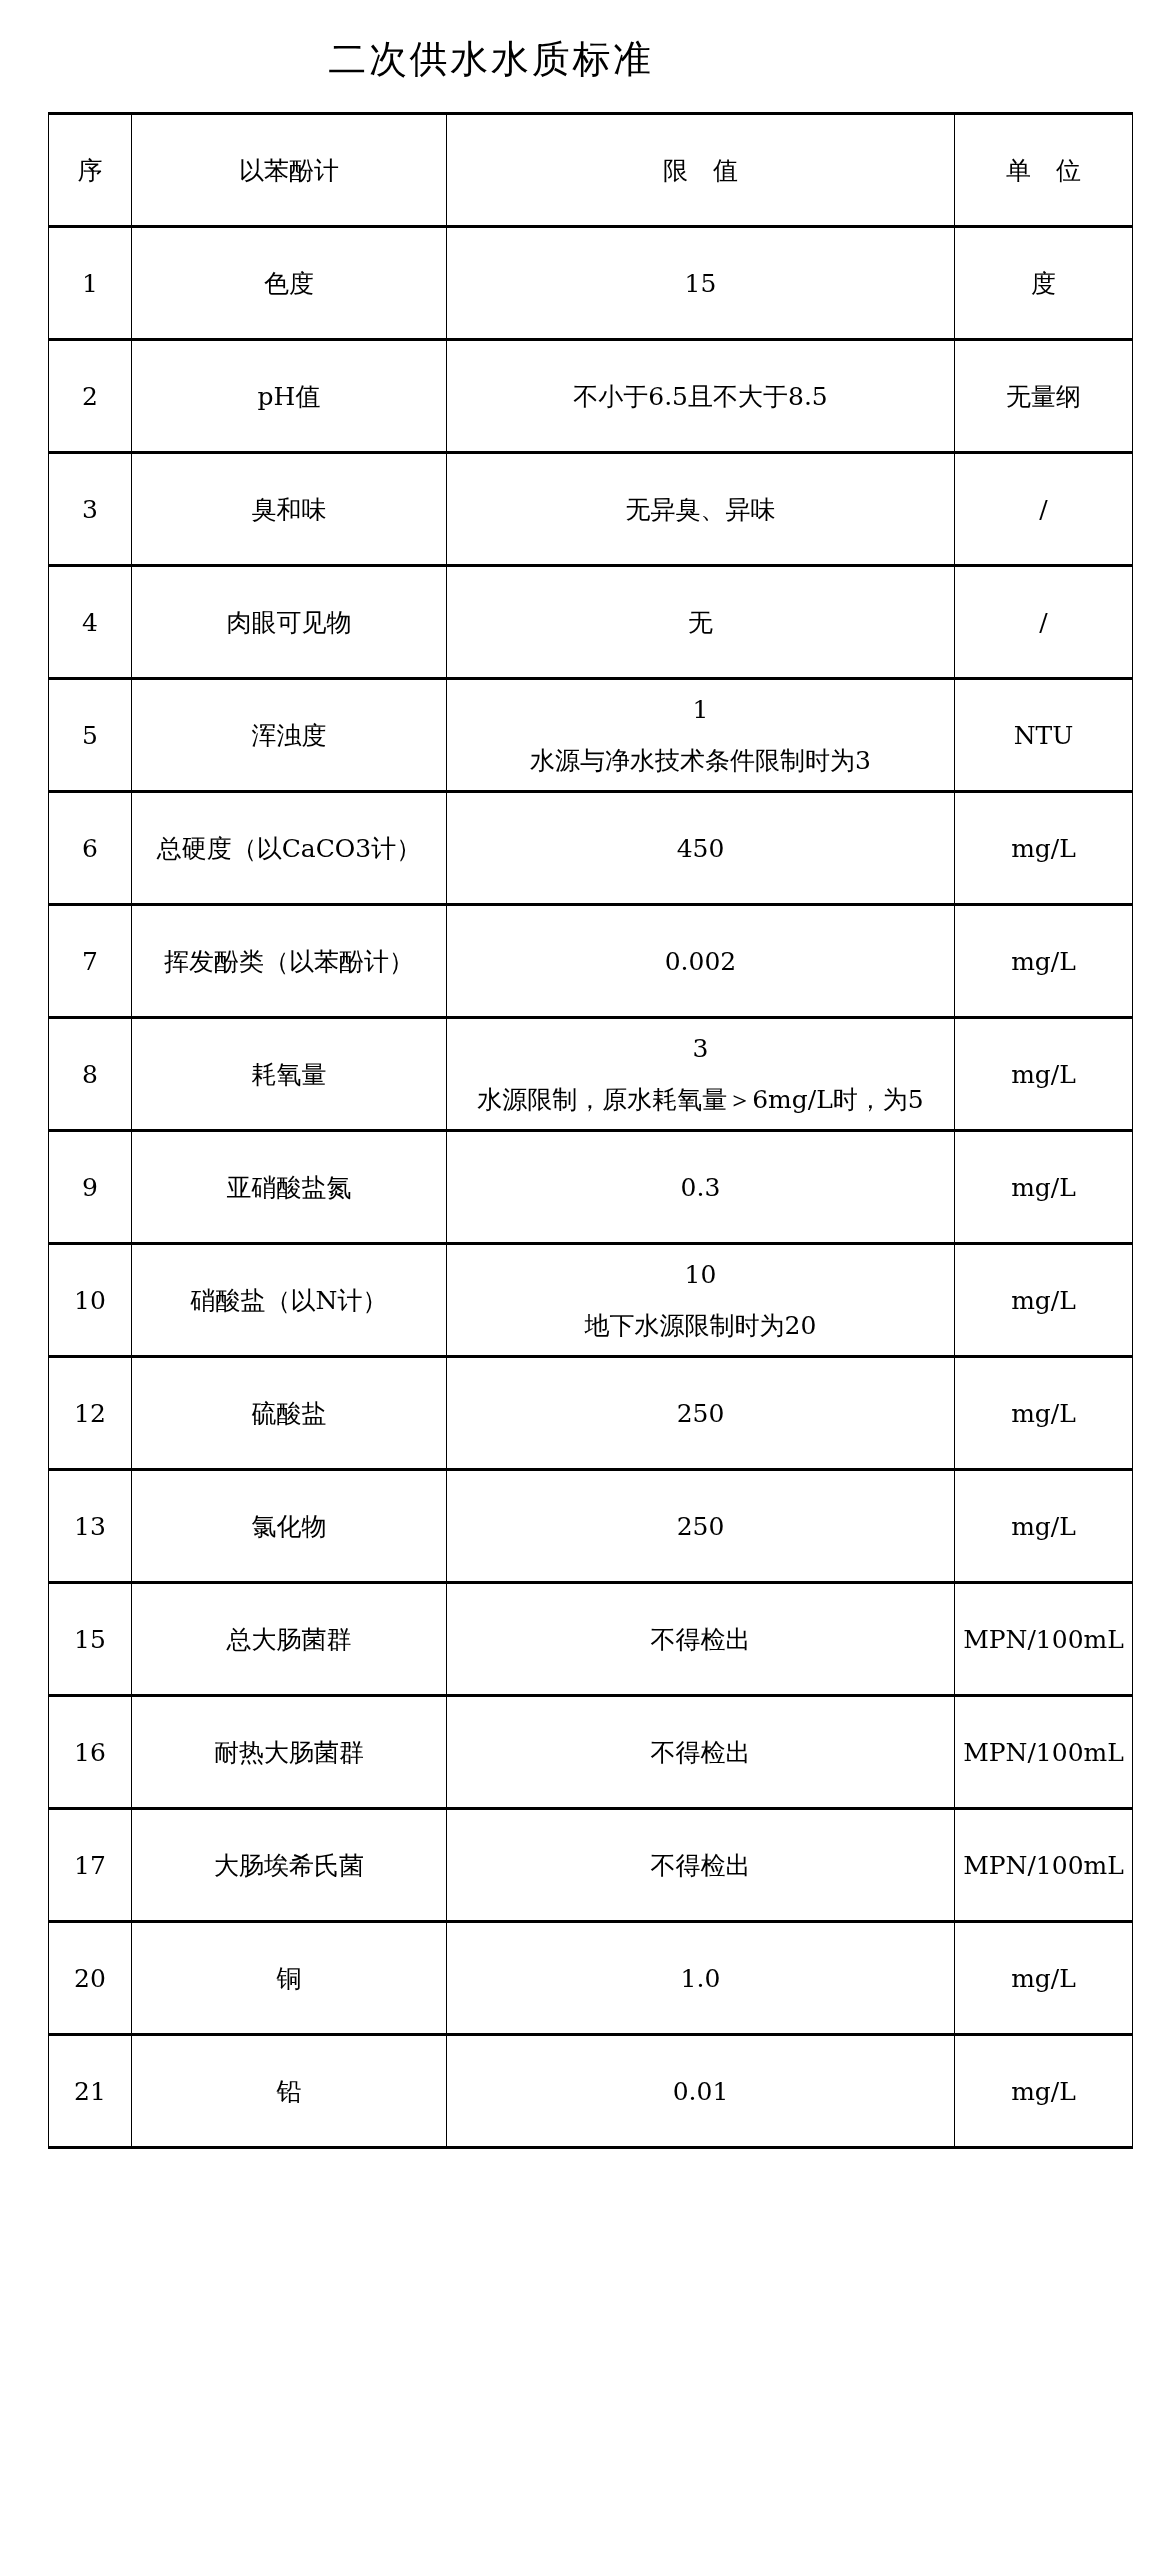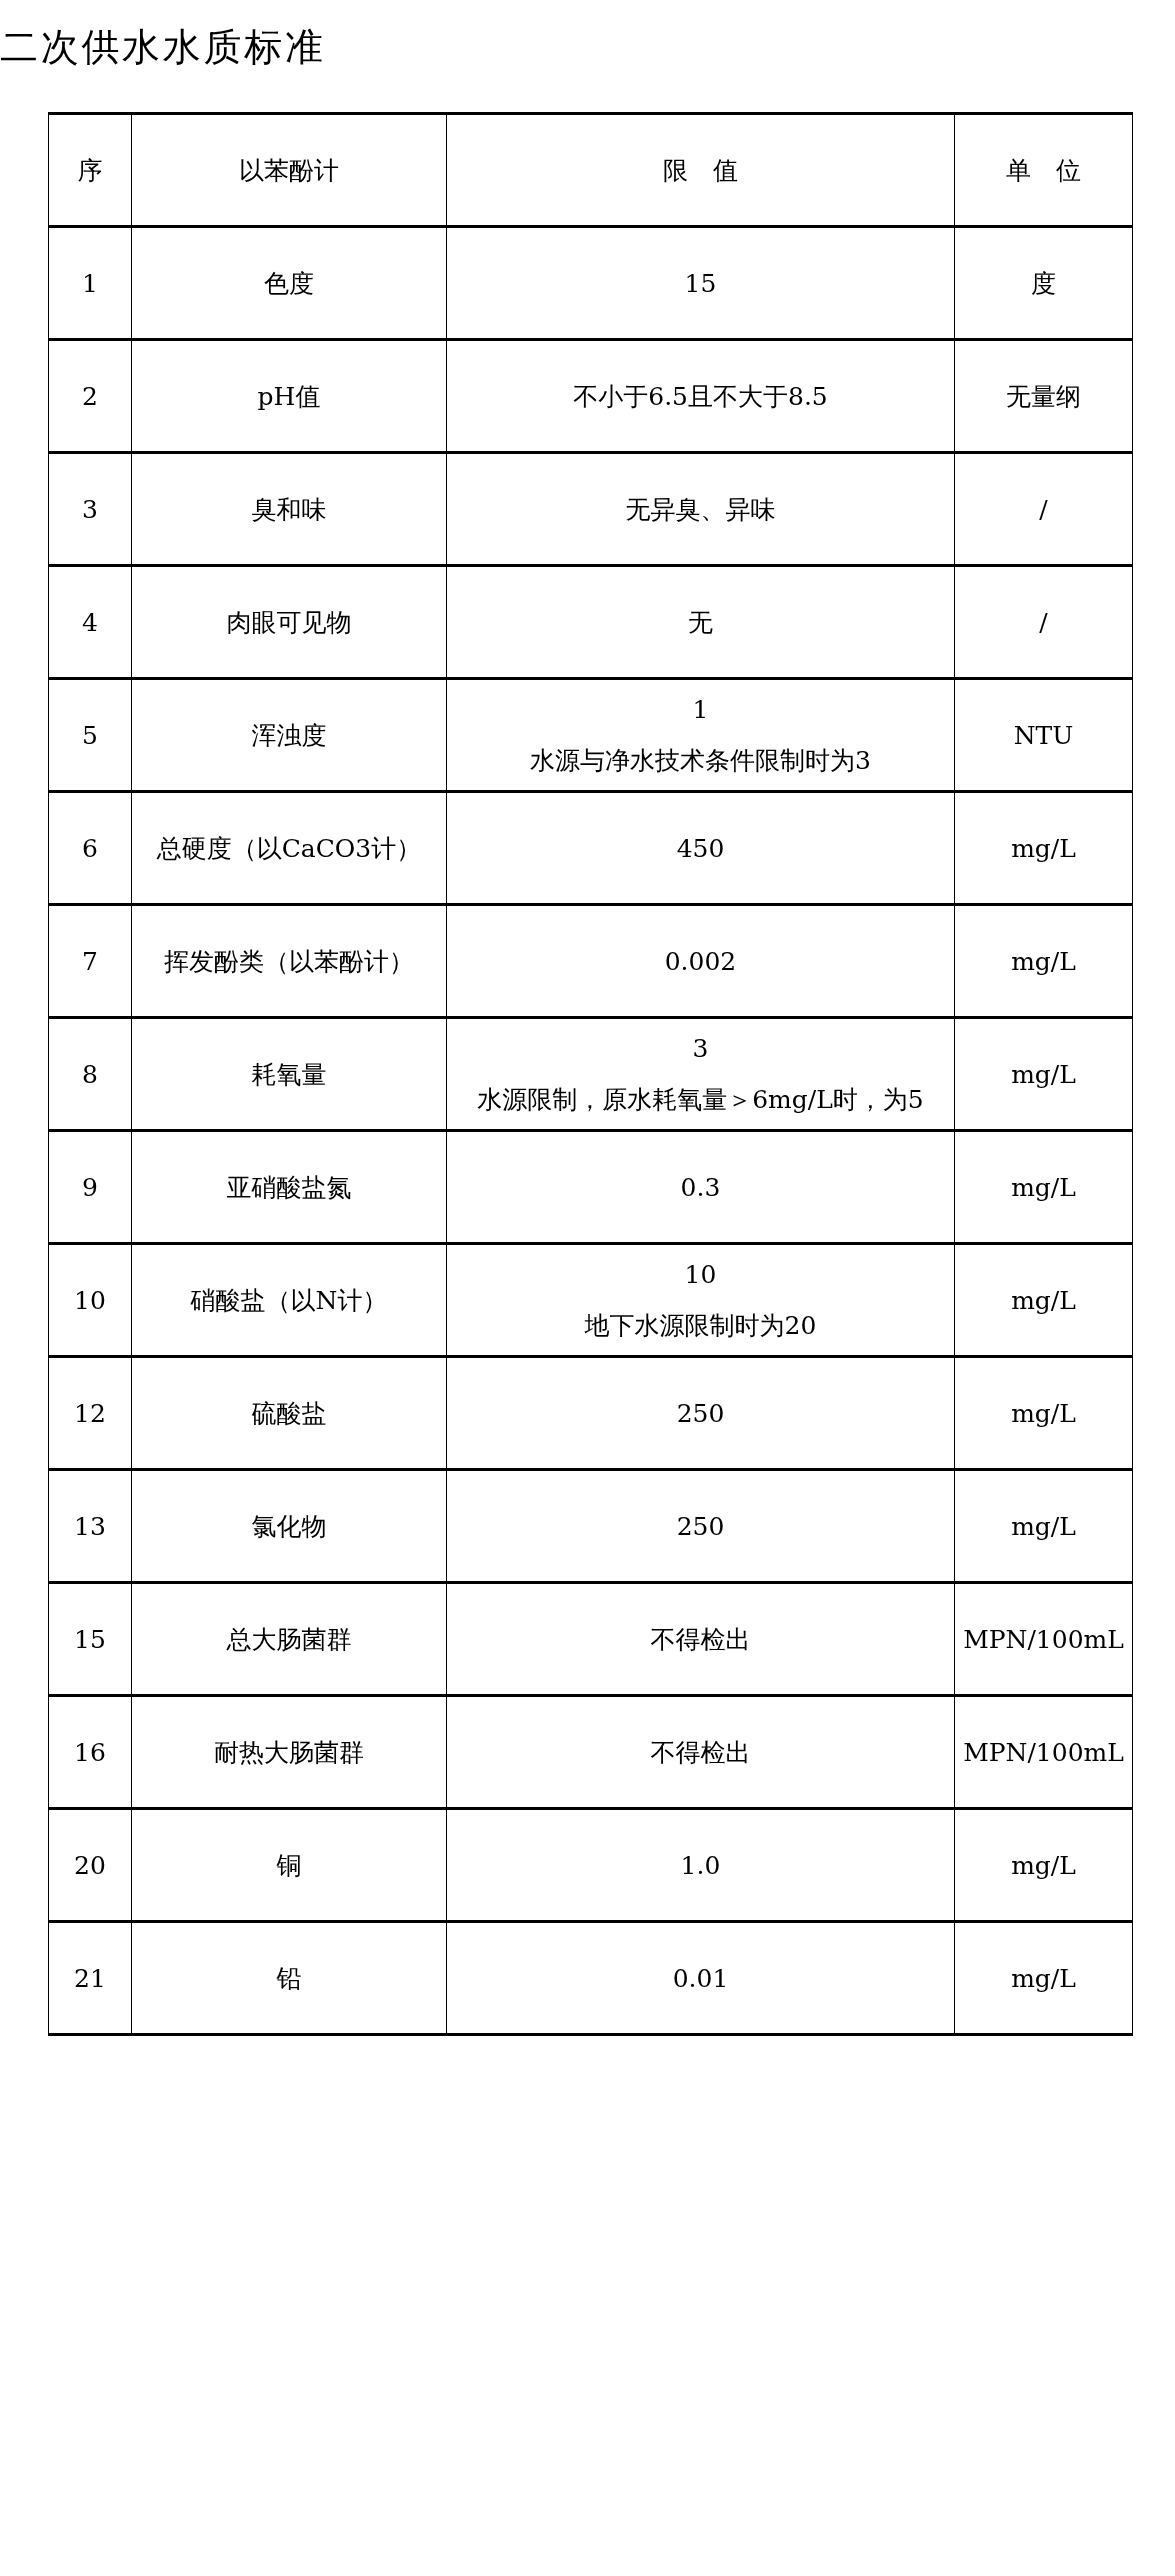--- a/index.html
+++ b/index.html
@@ -10,21 +10,22 @@
     position: relative;
     color: #000000;
     font-family: "DejaVu Serif", "Liberation Serif", serif;
     overflow: hidden;
   }
   .page-title {
     position: absolute;
     top: 22px;
     left: 0;
     width: 958px;
-    margin: 0;
+    margin: 12px;
+    text-align: center;
     font-size: 38px;
     font-weight: 400;
     letter-spacing: 2.7px;
   }
   table.standards {
     position: absolute;
     left: 48px;
     top: 112px;
     width: 1084px;
     border-collapse: collapse;
@@ -177,20 +178,28 @@
   </tr>
       <tr>
     <td class="c-no">16</td>
     <td class="c-item">耐热大肠菌群</td>
     <td class="c-limit">
           <div>不得检出</div>
         </td>
     <td class="c-unit">MPN/100mL</td>
   </tr>
       <tr>
+    <td class="c-no">17</td>
+    <td class="c-item">大肠埃希氏菌</td>
+    <td class="c-limit">
+          <div>不得检出</div>
+        </td>
+    <td class="c-unit">MPN/100mL</td>
+  </tr>
+      <tr>
     <td class="c-no">20</td>
     <td class="c-item">铜</td>
     <td class="c-limit">
           <div>1.0</div>
         </td>
     <td class="c-unit">mg/L</td>
   </tr>
       <tr>
     <td class="c-no">21</td>
     <td class="c-item">铅</td>

